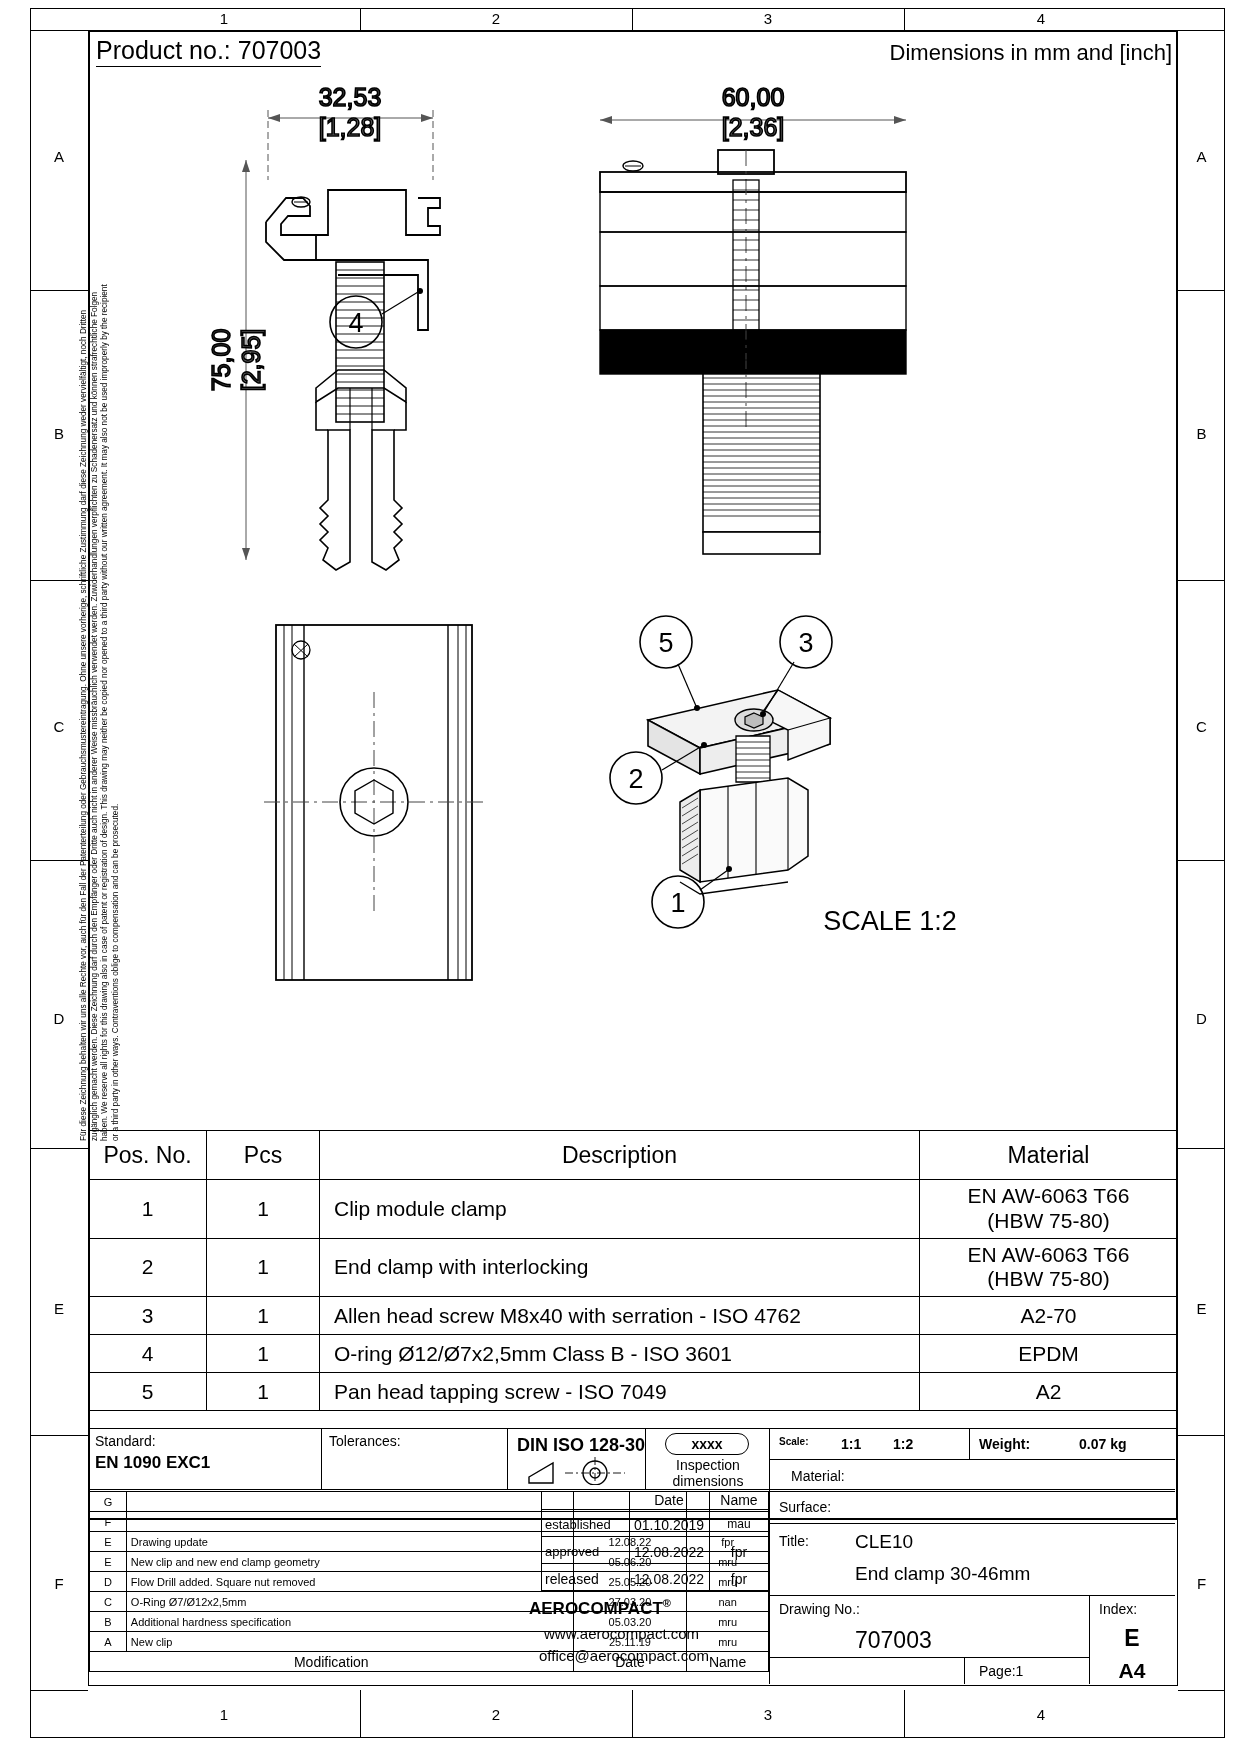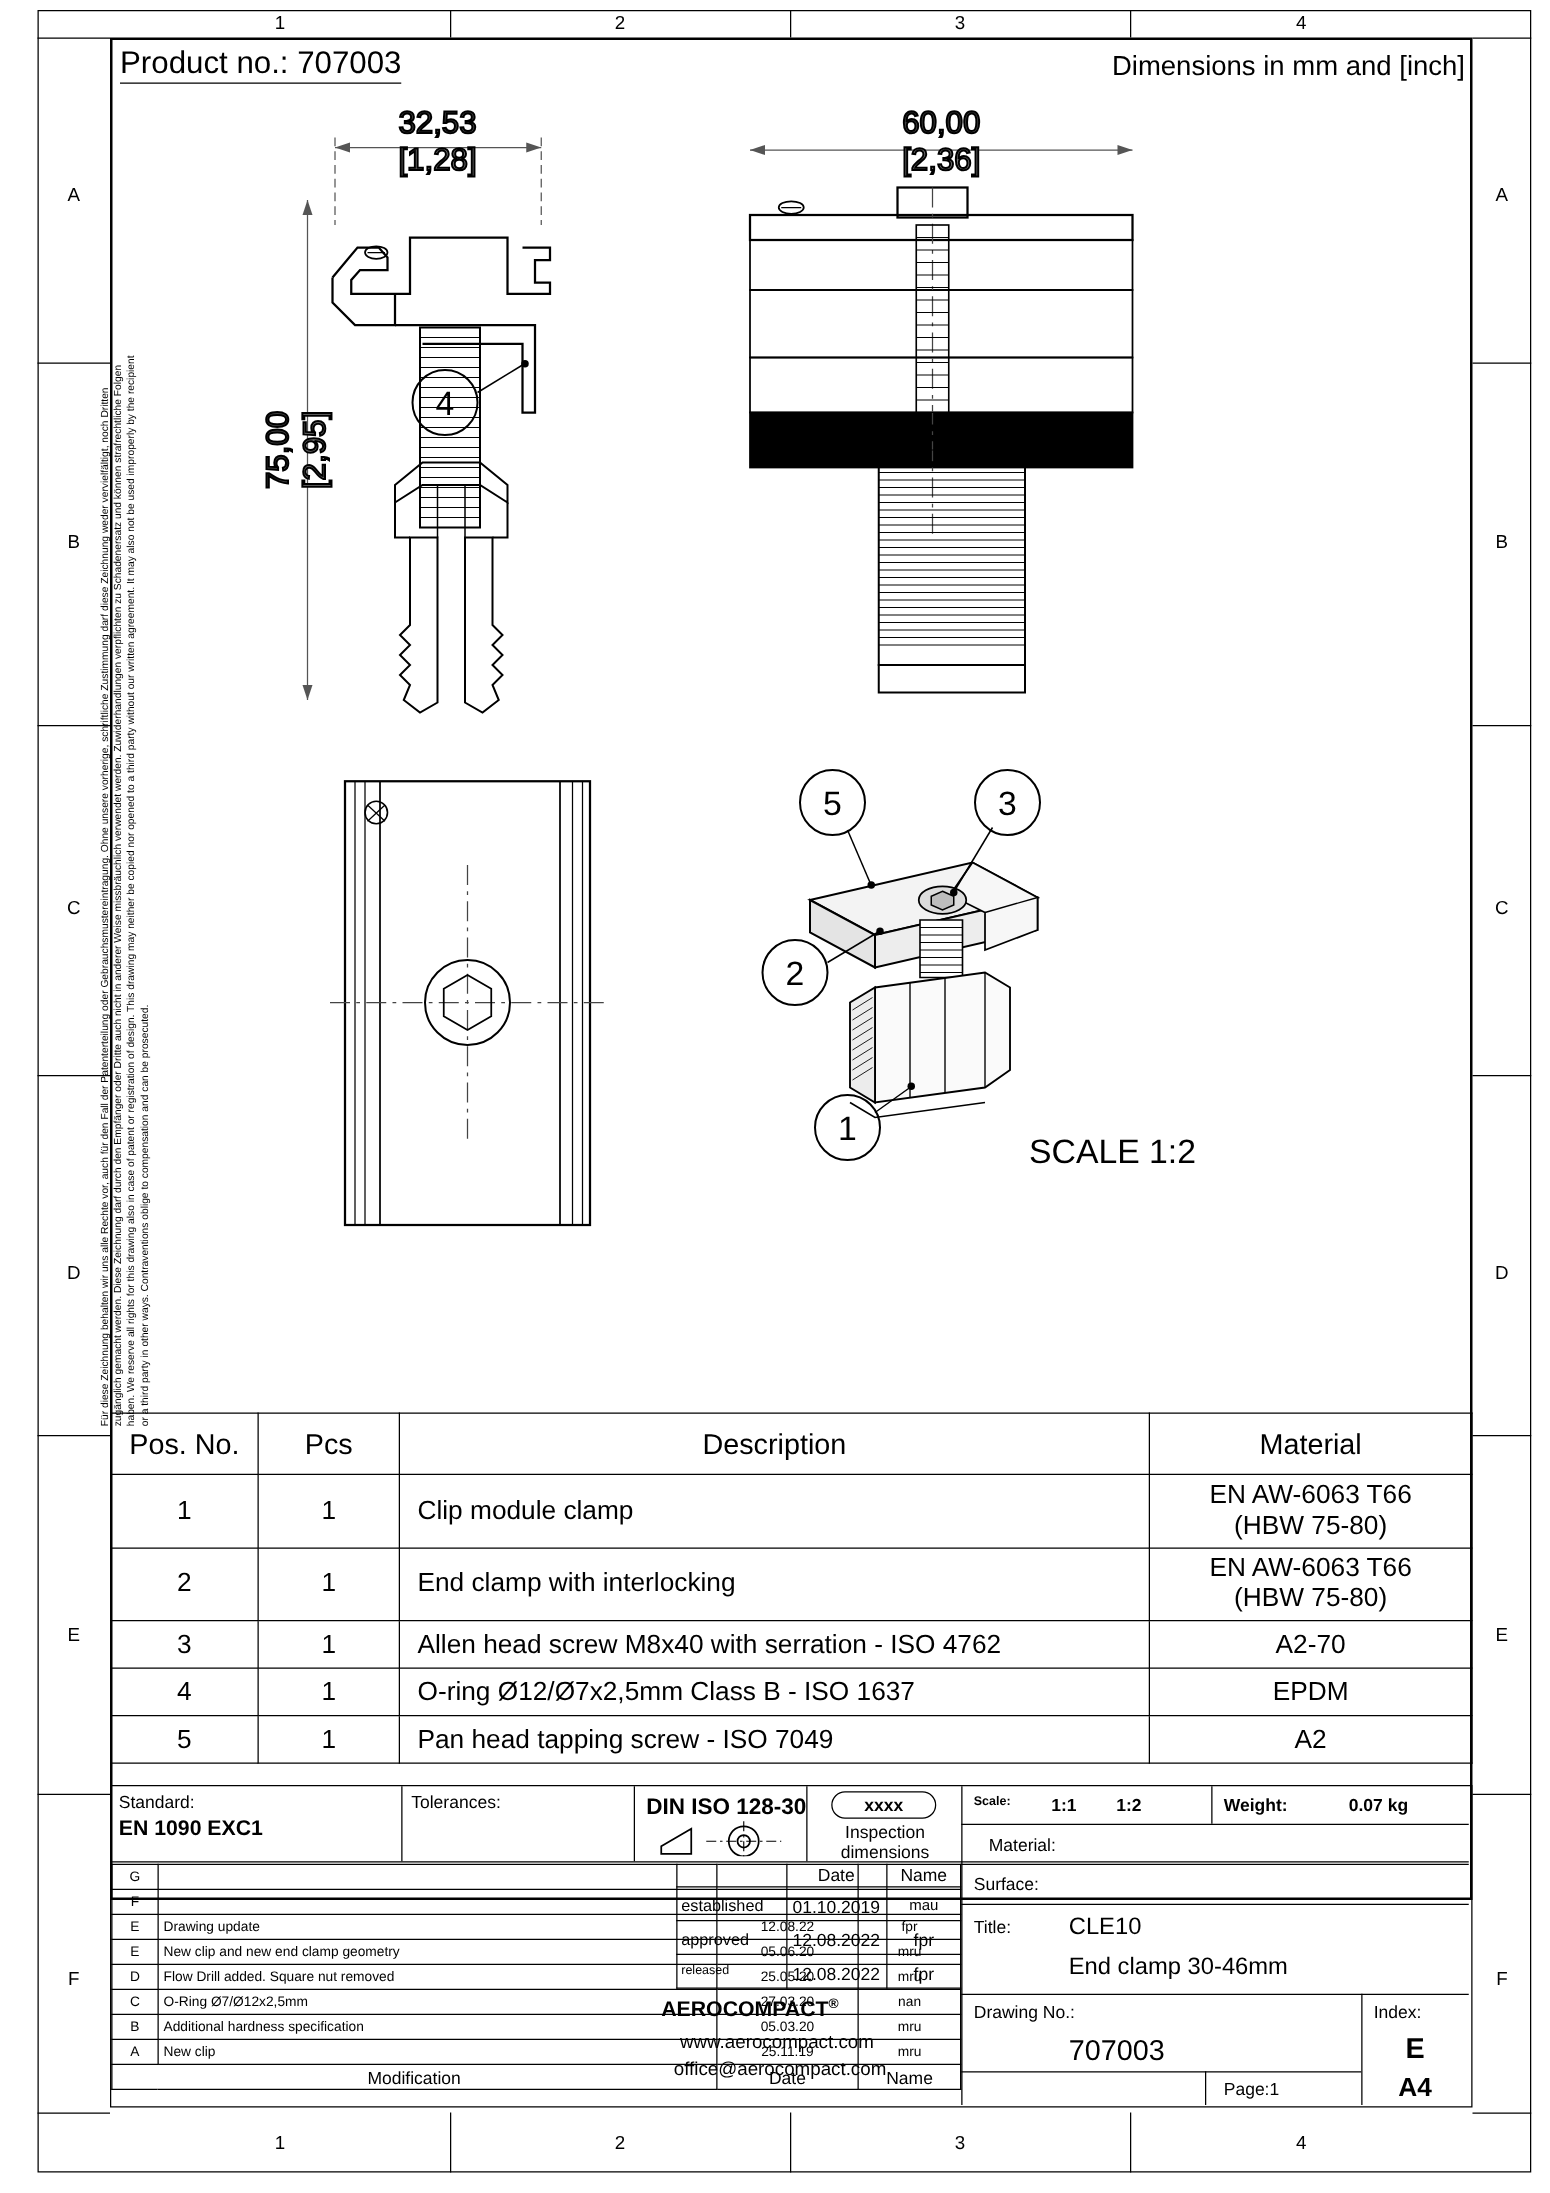--- a/index.html
+++ b/index.html
@@ -451,21 +451,21 @@
     </tr>
     <tr style="height:38px;">
       <td>3</td>
       <td>1</td>
       <td class="c-desc">Allen head screw M8x40 with serration - ISO 4762</td>
       <td>A2-70</td>
     </tr>
     <tr style="height:38px;">
       <td>4</td>
       <td>1</td>
-      <td class="c-desc">O-ring Ø12/Ø7x2,5mm Class B - ISO 1637</td>
+      <td class="c-desc">O-ring Ø12/Ø7x2,5mm Class B - ISO 3601</td>
       <td>EPDM</td>
     </tr>
     <tr style="height:38px;">
       <td>5</td>
       <td>1</td>
       <td class="c-desc">Pan head tapping screw - ISO 7049</td>
       <td>A2</td>
     </tr>
   </tbody>
     </table>
@@ -547,21 +547,21 @@
     <div class="tb-abs" style="left:620px; top:63px; width:60px; text-align:center; font-size:14px;">Name</div>
 
     <div class="tb-abs" style="left:456px; top:88px; font-size:13px;">established</div>
     <div class="tb-abs" style="left:540px; top:88px; width:80px; text-align:center; font-size:14px;">01.10.2019</div>
     <div class="tb-abs" style="left:620px; top:88px; width:60px; text-align:center; font-size:12px;">mau</div>
 
     <div class="tb-abs" style="left:456px; top:115px; font-size:13px;">approved</div>
     <div class="tb-abs" style="left:540px; top:115px; width:80px; text-align:center; font-size:14px;">12.08.2022</div>
     <div class="tb-abs" style="left:620px; top:115px; width:60px; text-align:center; font-size:14px;">fpr</div>
 
-    <div class="tb-abs" style="left:456px; top:142px; font-size:10px;">released</div>
+    <div class="tb-abs" style="left:456px; top:142px; font-size:14px;">released</div>
     <div class="tb-abs" style="left:540px; top:142px; width:80px; text-align:center; font-size:14px;">12.08.2022</div>
     <div class="tb-abs" style="left:620px; top:142px; width:60px; text-align:center; font-size:14px;">fpr</div>
 
     <table class="revtable">
       <tbody>
           <tr>
         <td class="letter">G</td>
         <td class="desc"></td>
         <td class="date"></td>
         <td class="name"></td>

